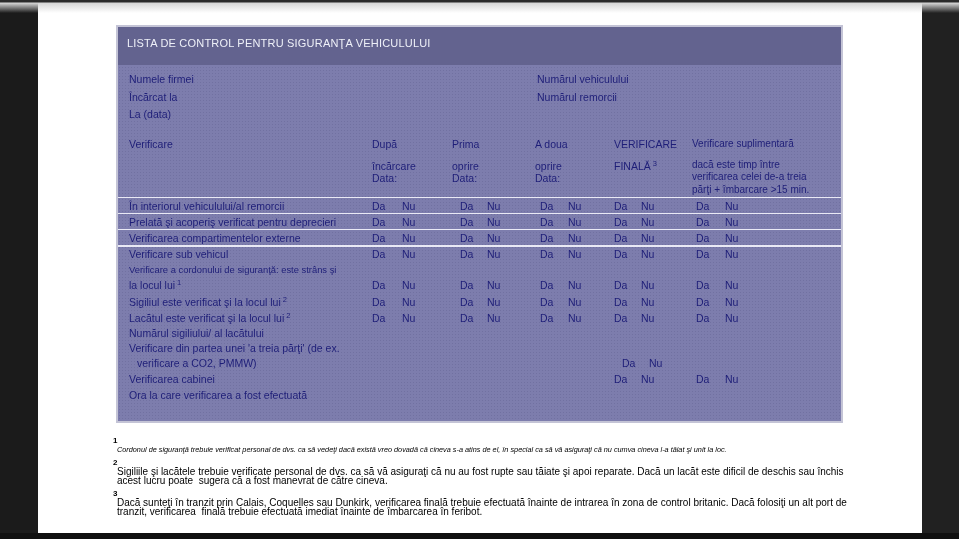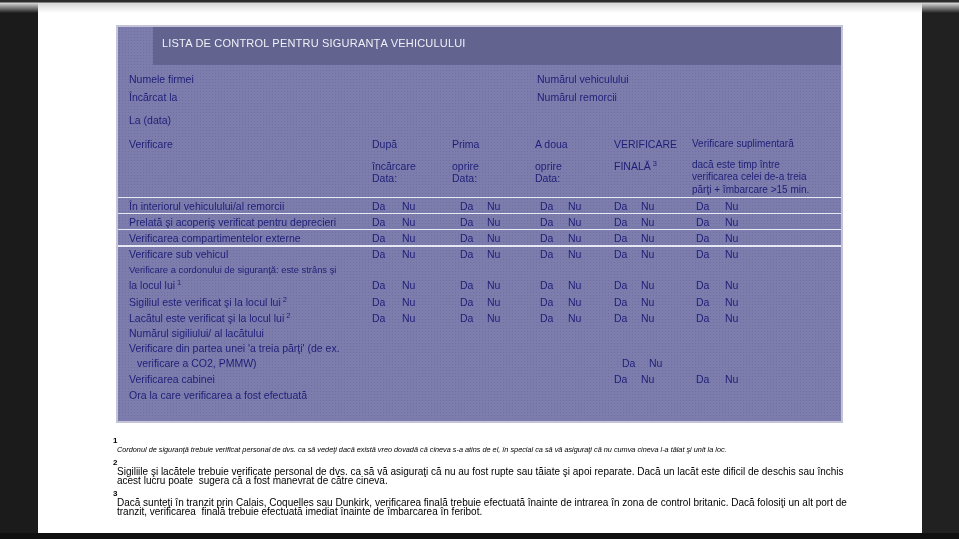--- a/index.html
+++ b/index.html
@@ -29,21 +29,20 @@
     background-size:3px 3px;
     border:2px solid #c4c4d6;
     box-sizing:border-box;
     color:#1e1e78;
     font-size:10.5px;
     overflow:hidden;
   }
   .title-band{
     position:absolute;left:0;top:0;width:100%;height:38px;
     background:#63638f;
-    margin-left:35px;
   }
   .title-band .ttl{
     position:absolute;left:9px;top:10px;color:#eef0f8;font-size:11px;letter-spacing:0.2px;
   }
   .flabel{position:absolute;white-space:nowrap;}
   .chead{position:absolute;white-space:nowrap;}
   .chead.c5{font-size:10px;}
   .sup{font-size:7.5px;position:relative;top:-4px;margin-left:2px;}
   .rows{position:absolute;left:0;top:170px;width:100%;}
   .sep1{border-top:1px solid #e9e9f5;}
@@ -66,21 +65,21 @@
   <div class="side-bar right"></div>
 
   <div class="page">
     <div class="table">
       <div class="title-band">
         <span class="ttl">LISTA DE CONTROL PENTRU SIGURANŢA VEHICULULUI</span>
       </div>
 
       <span class="flabel" style="left:11px;top:46px">Numele firmei</span>
       <span class="flabel" style="left:11px;top:64px">Încărcat la</span>
-      <span class="flabel" style="left:11px;top:87px">La (data)</span>
+      <span class="flabel" style="left:11px;top:81px">La (data)</span>
       <span class="flabel" style="left:419px;top:46px">Numărul vehiculului</span>
       <span class="flabel" style="left:419px;top:64px">Numărul remorcii</span>
 
       <div id="col-headers">
           <div class="chead" style="left: 11px; top: 111px;"><span>Verificare</span></div>
           <div class="chead" style="left: 254px; top: 111px;"><span>După</span></div>
           <div class="chead" style="left: 254px; top: 133px;"><span>încărcare</span></div>
           <div class="chead" style="left: 254px; top: 145px;"><span>Data:</span></div>
           <div class="chead" style="left: 334px; top: 111px;"><span>Prima</span></div>
           <div class="chead" style="left: 334px; top: 133px;"><span>oprire</span></div>

